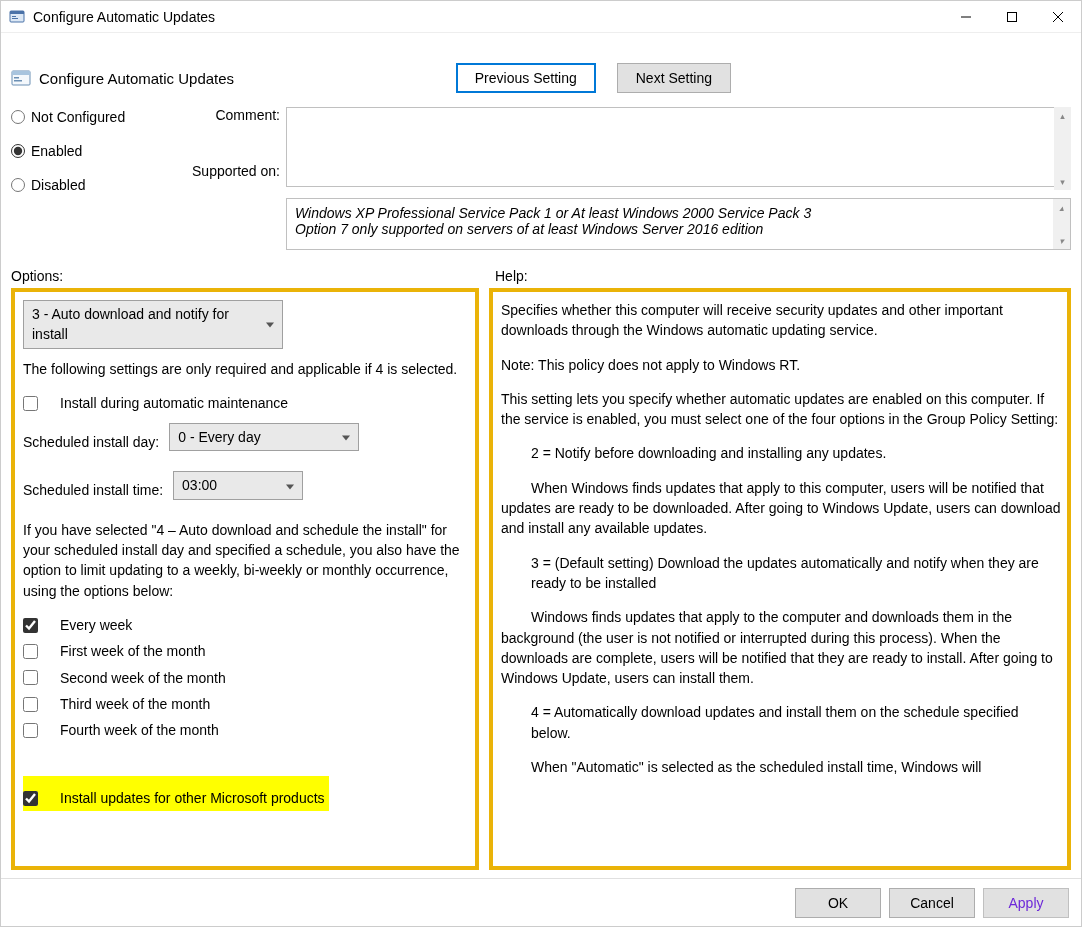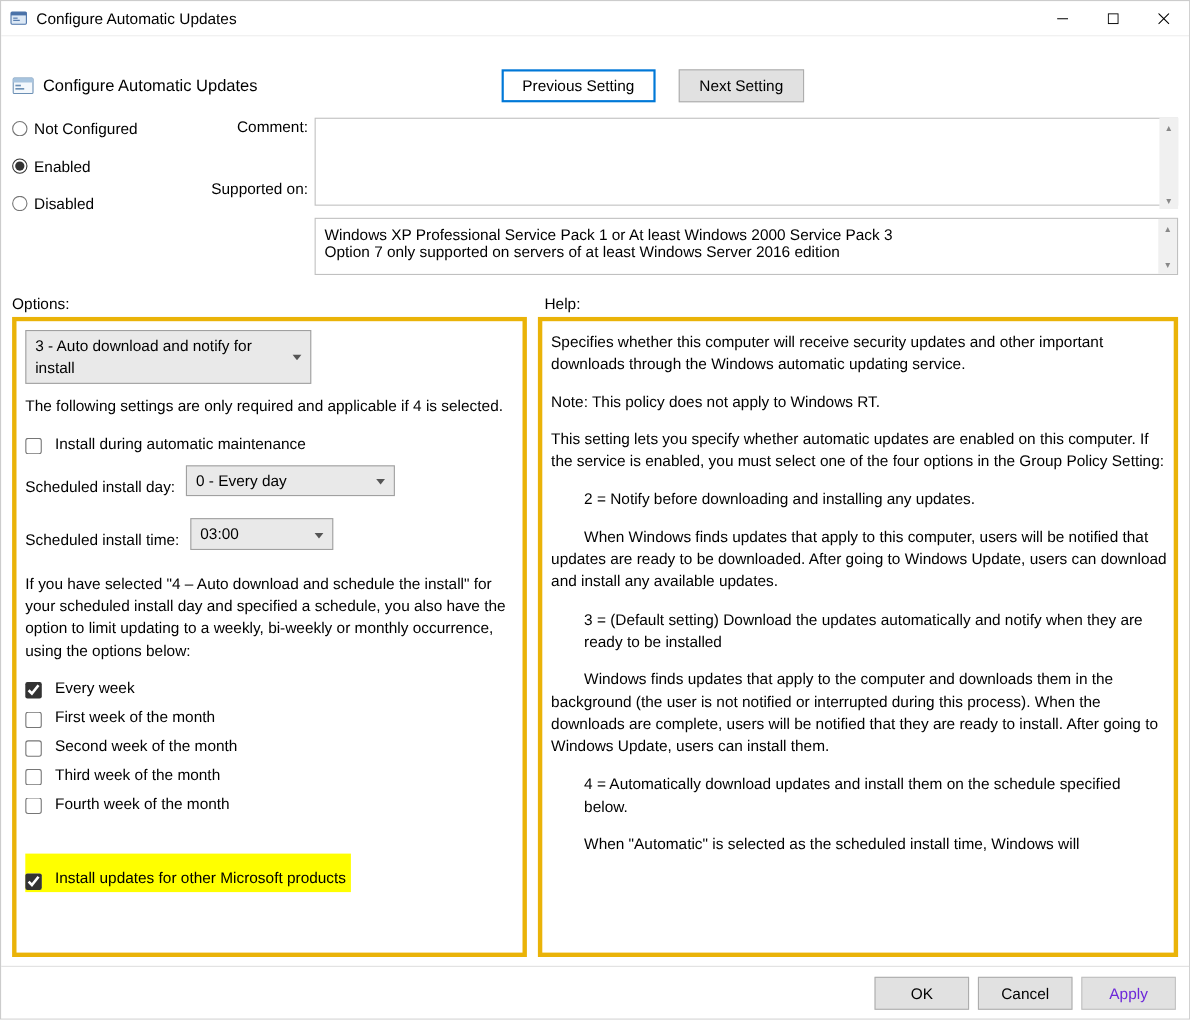--- a/index.html
+++ b/index.html
@@ -26,41 +26,41 @@
   
   .upper-grid { display:grid; grid-template-columns: 180px 95px 1fr; column-gap:0; padding:14px 10px 6px 10px; }
   .radio-group { display:flex; flex-direction:column; gap:18px; padding-top:2px; }
   .radio-item { display:flex; align-items:center; gap:6px; }
   .radio-item input { width:14px; height:14px; accent-color:#333; margin:0; }
   .lbl-col { text-align:right; padding-right:6px; }
   .lbl-col .lbl { display:block; }
   .lbl-col .lbl.supp { margin-top:40px; }
   .val-col { display:flex; flex-direction:column; gap:8px; }
   textarea.comment { width:100%; height:80px; resize:none; border:1px solid #c0c0c0; padding:4px; background:#fff; font-family:inherit; }
-  .supported-box { width:100%; min-height:52px; border:1px solid #c0c0c0; padding:6px 8px; background:#fff; position:relative; }
+  .supported-box { width:100%; min-height:52px; border:1px solid #c0c0c0; padding:6px 8px; background:#fff; position:relative;font-style:italic; }
   .mini-scroll { position:absolute; right:0; top:0; bottom:0; width:17px; display:flex; flex-direction:column; justify-content:space-between; background:#f0f0f0; }
   .mini-scroll span { height:17px; display:flex; align-items:center; justify-content:center; color:#888; font-size:9px; }
 
   
   .section-labels { display:flex; padding:12px 10px 4px 10px;align-items:flex-end; }
   .section-labels .left { width:478px; }
   .section-labels .right { flex:1; padding-left:6px; }
 
   
   .panels { flex:1; display:flex; gap:10px; padding:0 10px 8px 10px; overflow:hidden; }
   .panel { border:4px solid #eab308; background:#fff; overflow-y:scroll; padding:8px 6px 8px 8px; line-height:1.45; }
   .panel.options { width:468px; }
   .panel.help { flex:1; }
   .panel p { margin:0 0 14px 0; }
   .panel .indent { padding-left:30px; }
 
   
   .opt-dropdown { display:inline-block; min-width:200px; border:1px solid #a0a0a0; background:#e9e9e9; padding:3px 24px 3px 8px; position:relative; margin-bottom:10px; }
   .opt-dropdown::after { content:""; position:absolute; right:8px; top:50%; transform:translateY(-30%); width:0; height:0; border-left:4px solid transparent; border-right:4px solid transparent; border-top:5px solid #555; }
-  .cb-row { display:flex; align-items:flex-end; gap:12px; margin:6px 0; }
+  .cb-row { display:flex; align-items:center; gap:22px; margin:6px 0; }
   .cb-row input { width:15px; height:15px; margin:0; accent-color:#333; }
   .field-row { display:flex; align-items:center; gap:10px; margin:10px 0; }
   .highlight { background:#ffff00; display:inline-flex; padding:12px 4px 2px 0; }
 
   
   .footer { height:48px; display:flex; align-items:center; justify-content:flex-end; gap:8px; padding:0 12px; border-top:1px solid #e0e0e0; }
 
   
   .panel::-webkit-scrollbar { width:17px; }
   .panel::-webkit-scrollbar-track { background:#f0f0f0; }

